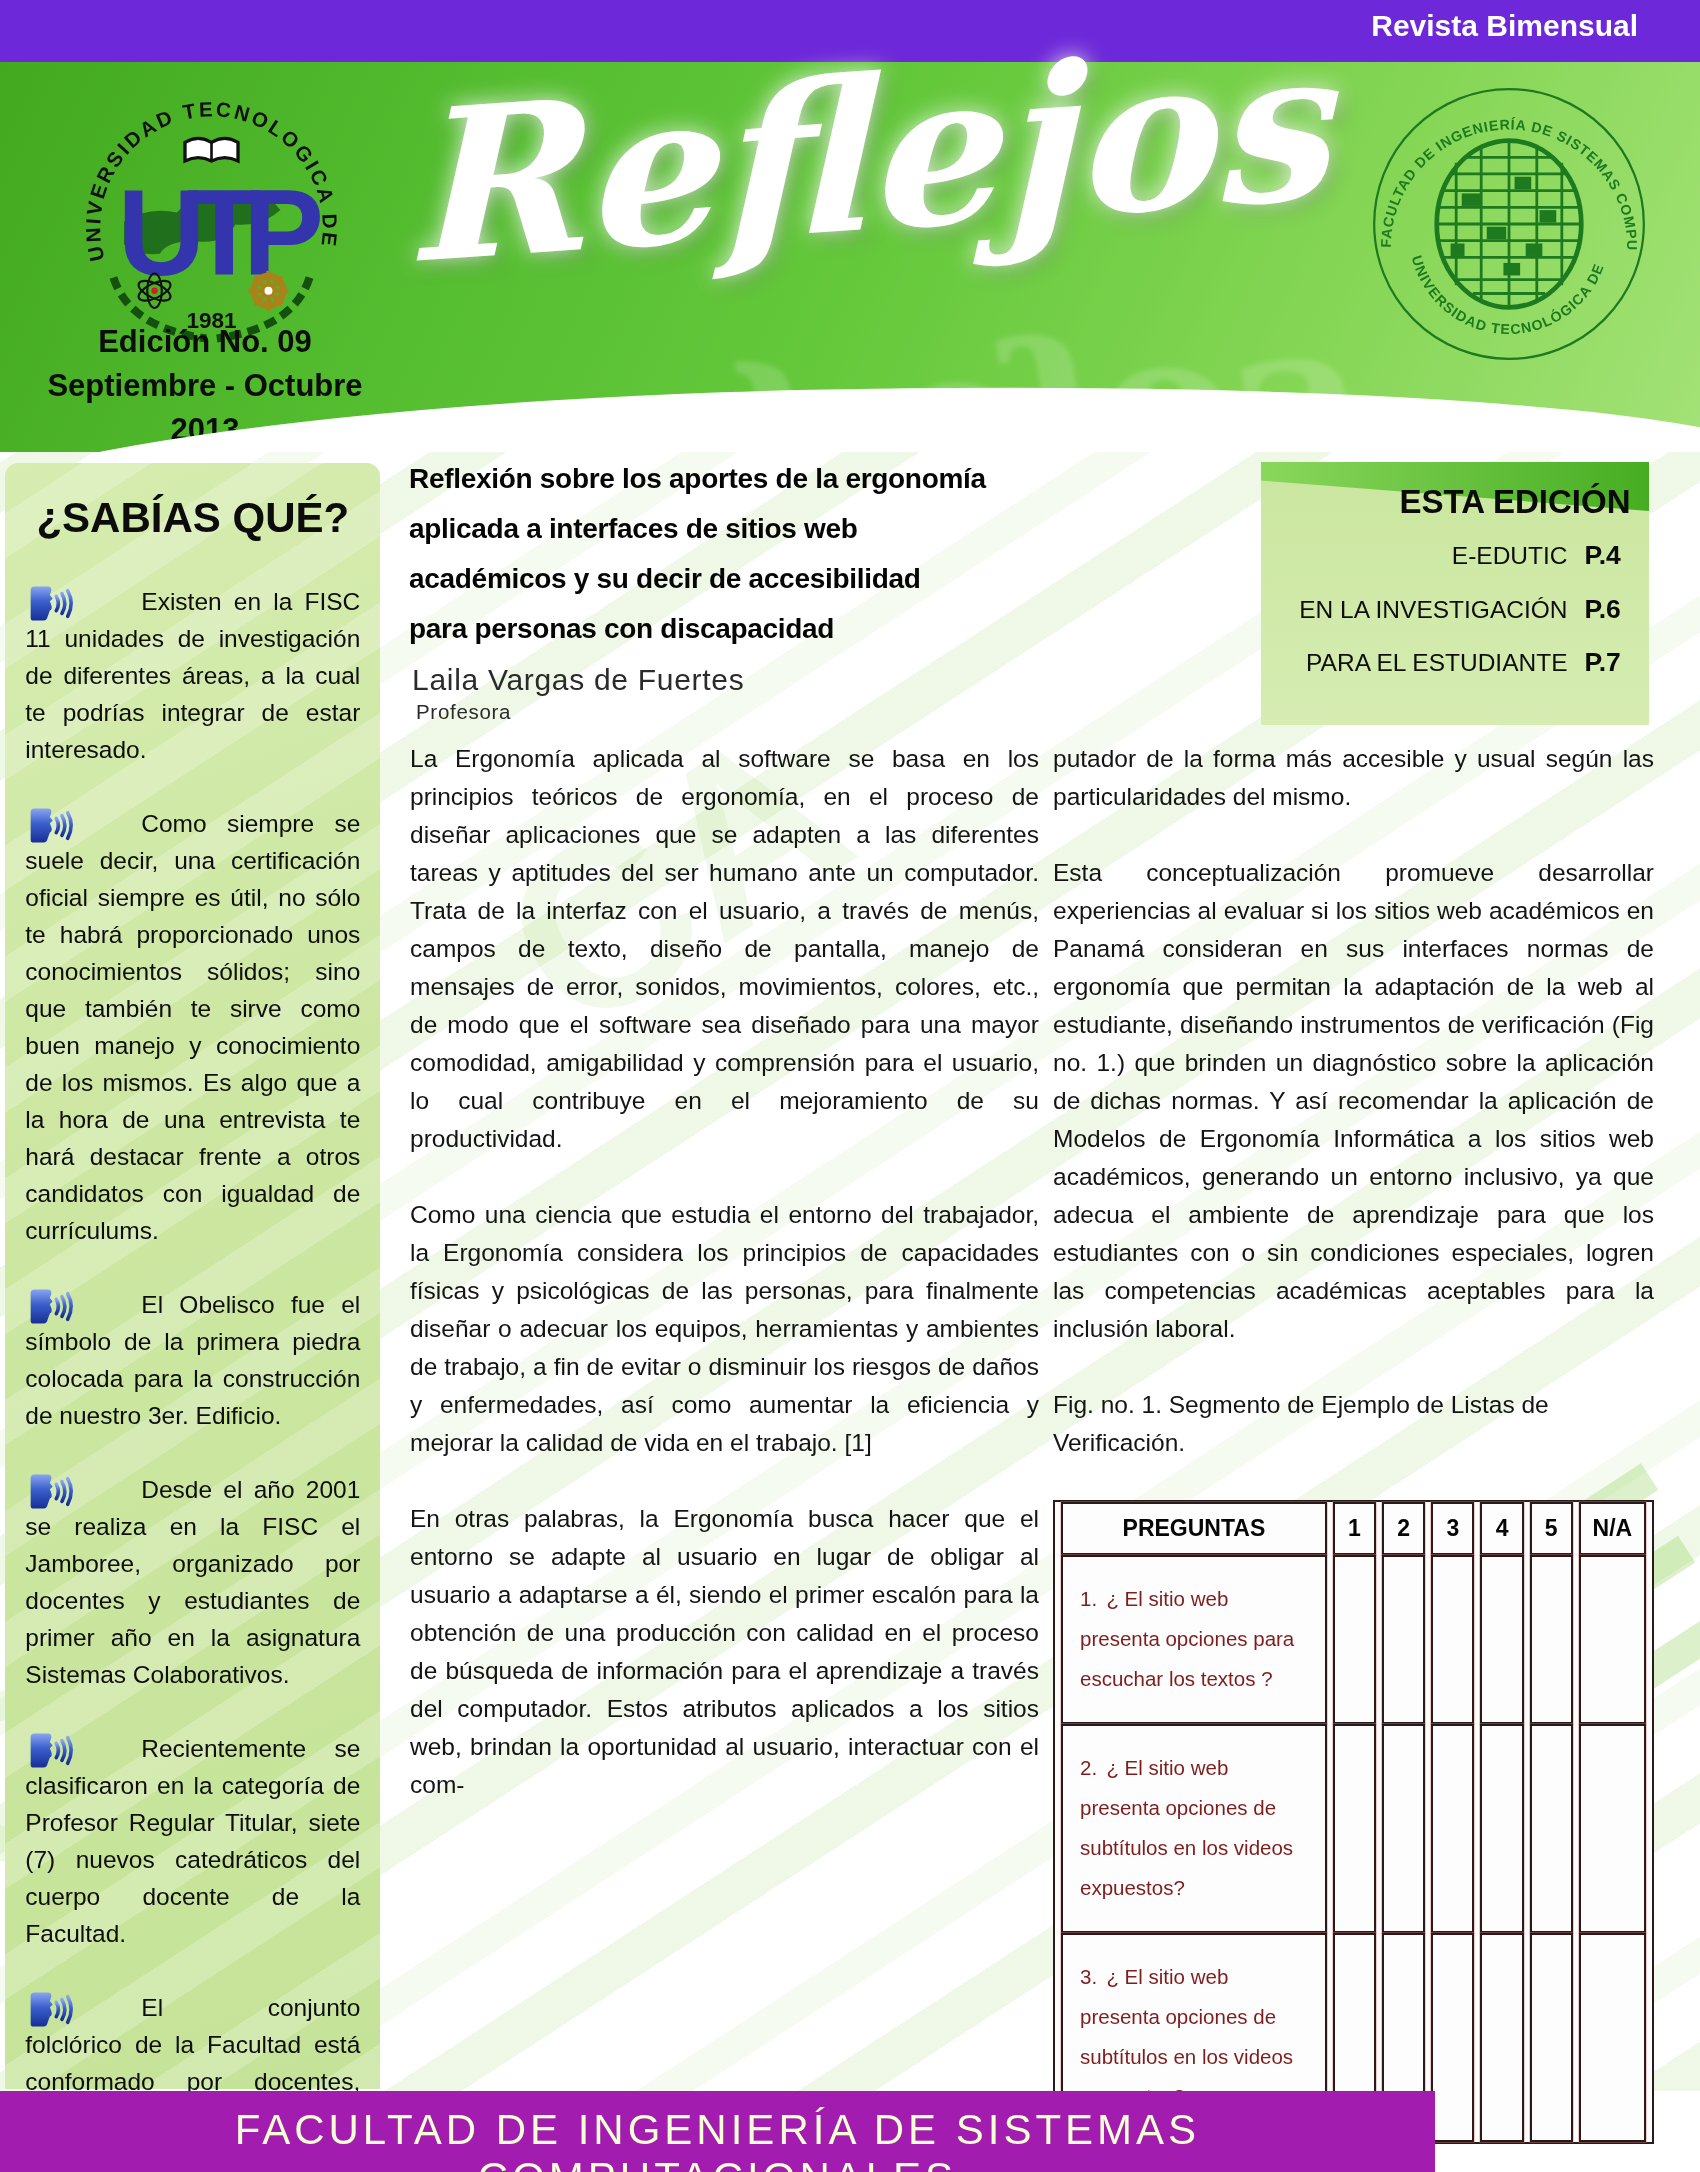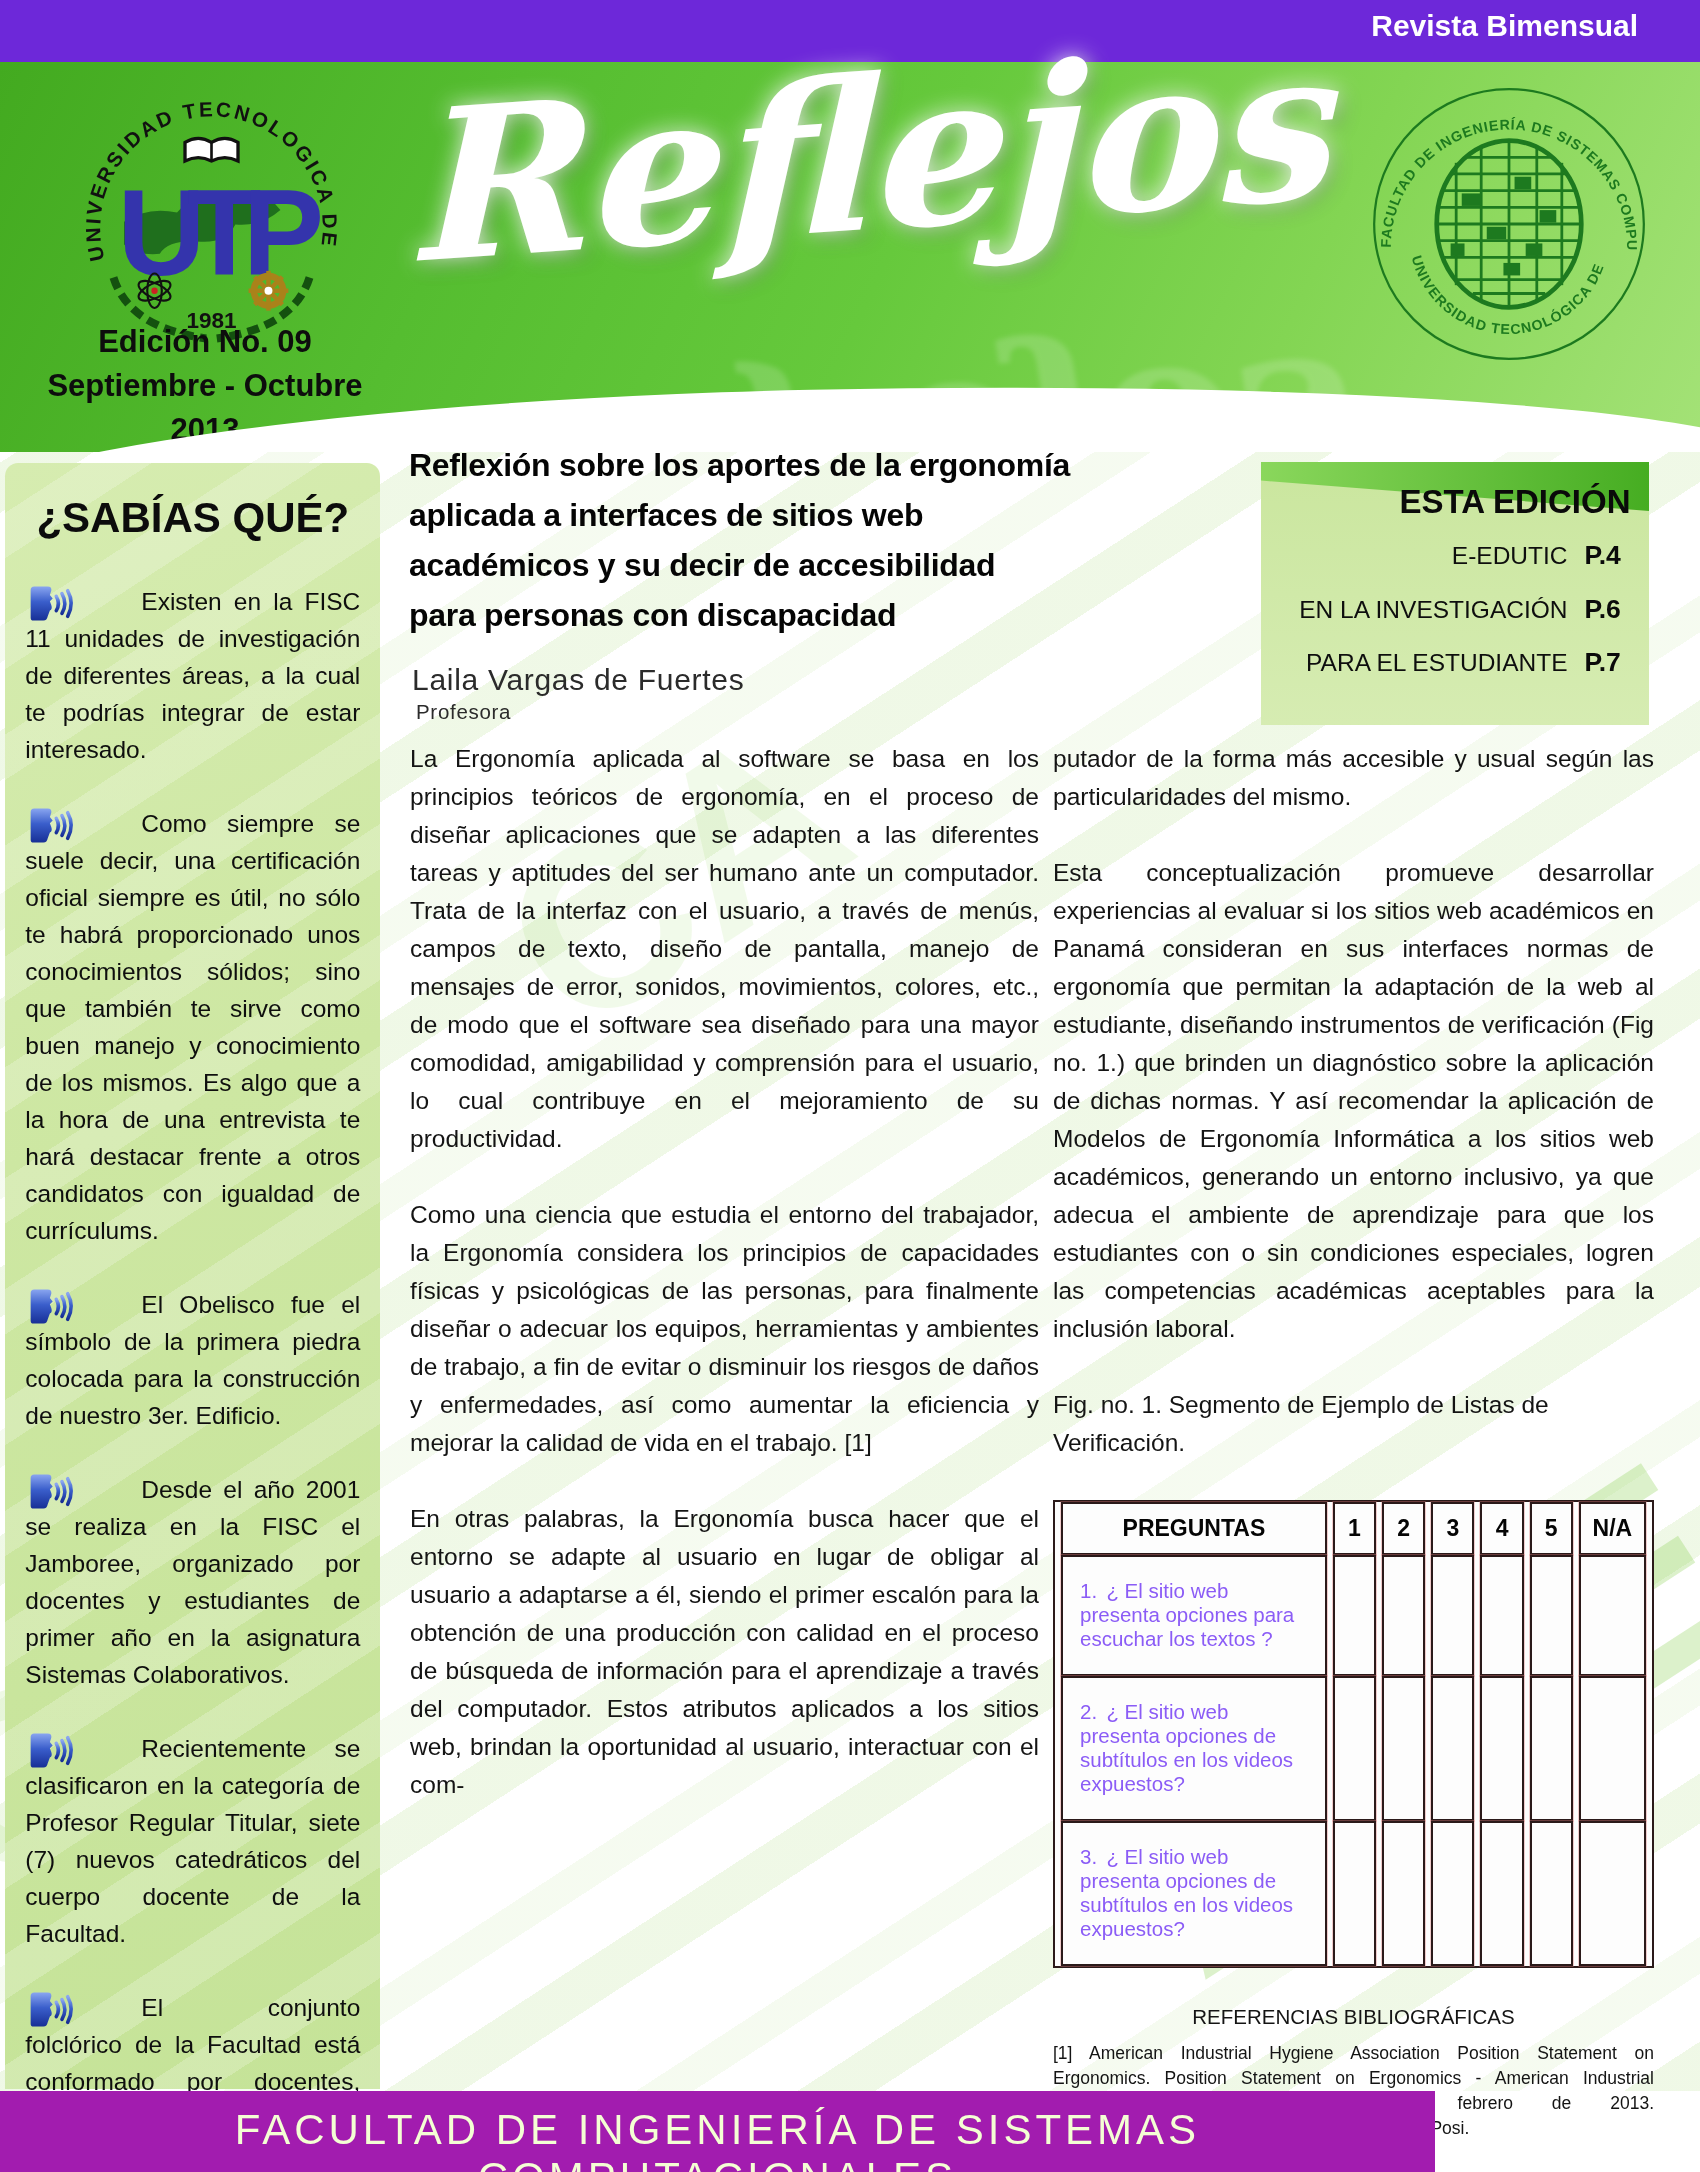--- a/index.html
+++ b/index.html
@@ -39,21 +39,21 @@
       background:linear-gradient(160deg,#d6ecb0 0%,#cde7a2 40%,#c5e398 100%);
       border-radius:13.2px 13.2px 0 0;}
   .sidebar::before{content:"";position:absolute;inset:0;border-radius:inherit;
       background:repeating-linear-gradient(-33deg,rgba(255,255,255,.22) 0 38px,rgba(255,255,255,0) 38px 93px);}
   .sb-inner{position:relative;padding:24px 20px 0 20px;}
   .sb-title{text-align:center;font-size:42px;font-weight:bold;color:#0c0c0c;margin:6.6px 0 41px 0;}
   .sb-item{position:relative;margin-bottom:37px;}
   .sb-item .spk{position:absolute;left:1.3px;top:2.6px;width:50px;height:37px;}
   .sb-item p{margin:0;font-size:24.5px;line-height:37px;text-align:justify;color:#0e0e0e;text-indent:116px;}
   
-  .art-title{position:absolute;left:409px;top:440px;width:860px;font-size:32px;font-weight:bold;
+  .art-title{position:absolute;left:409px;top:454px;width:860px;font-size:28px;font-weight:bold;
       color:#050505;line-height:50px;letter-spacing:-0.3px;}
   .author{position:absolute;left:412px;top:663px;font-size:30px;color:#2b2b2b;letter-spacing:0.7px;}
   .author-role{position:absolute;left:416px;top:700px;font-size:20.5px;color:#2b2b2b;letter-spacing:0.7px;}
   
   .ed-box{position:absolute;left:1261px;top:462px;width:388px;height:263px;
       background:linear-gradient(180deg,#cae69e 0%,#d6ecb2 100%);}
   .ed-wedge{position:absolute;left:0;top:0;width:100%;height:49px;
       background:linear-gradient(90deg,#8ad75c,#46ad22);
       clip-path:polygon(0 0,100% 0,100% 100%,0 38%);}
   .ed-title{position:absolute;right:18.5px;top:21px;font-size:33px;font-weight:bold;color:#0a0a0a;}
@@ -65,21 +65,21 @@
   .col{position:absolute;top:740px;font-size:24.5px;line-height:38px;text-align:justify;color:#141414;}
   .col1{left:410px;width:629px;}
   .col2{left:1053px;width:601px;}
   .col p{margin:0 0 38px 0;}
   .fig-caption{margin-top:30px !important;text-align:left !important;}
   
   .vtable{border-collapse:separate;border-spacing:6.6px 0;width:601px;margin-top:5.3px;
       border:2.6px solid #2b1a1a;background:#fdfdfd;}
   .vtable th,.vtable td{border:2px solid #2b1a1a;box-shadow:0 0 0 0.7px rgba(215,120,120,.55);}
   .vtable th{font-size:23px;font-weight:bold;text-align:center;padding:5.3px 2.6px;color:#050505;}
-  .vtable td.q{font-size:20.5px;line-height:24px;text-align:left;padding:22.5px 12px 22.5px 17px;color:#8b5cf6;}
+  .vtable td.q{font-size:20.5px;line-height:40px;text-align:left;padding:22.5px 12px 22.5px 17px;color:#7f1d1d;}
   .vtable .qnum{margin-right:9.3px;}
   .vtable .c{width:34px;}
   .vtable .cna{width:58px;}
   .vtable td.c,.vtable td.cna{background:#fdfdfd;}
   
   .refs-title{margin:30px 0 5.3px 0 !important;font-size:20.5px;text-align:center;}
   .refs-text{font-size:17.5px !important;line-height:25px !important;margin:0 !important;}
   
   .footer{position:absolute;left:0;top:2091px;width:1435px;height:81px;background:#a21caf;}
   .footer-text{position:absolute;left:0;top:14.6px;width:100%;text-align:center;

